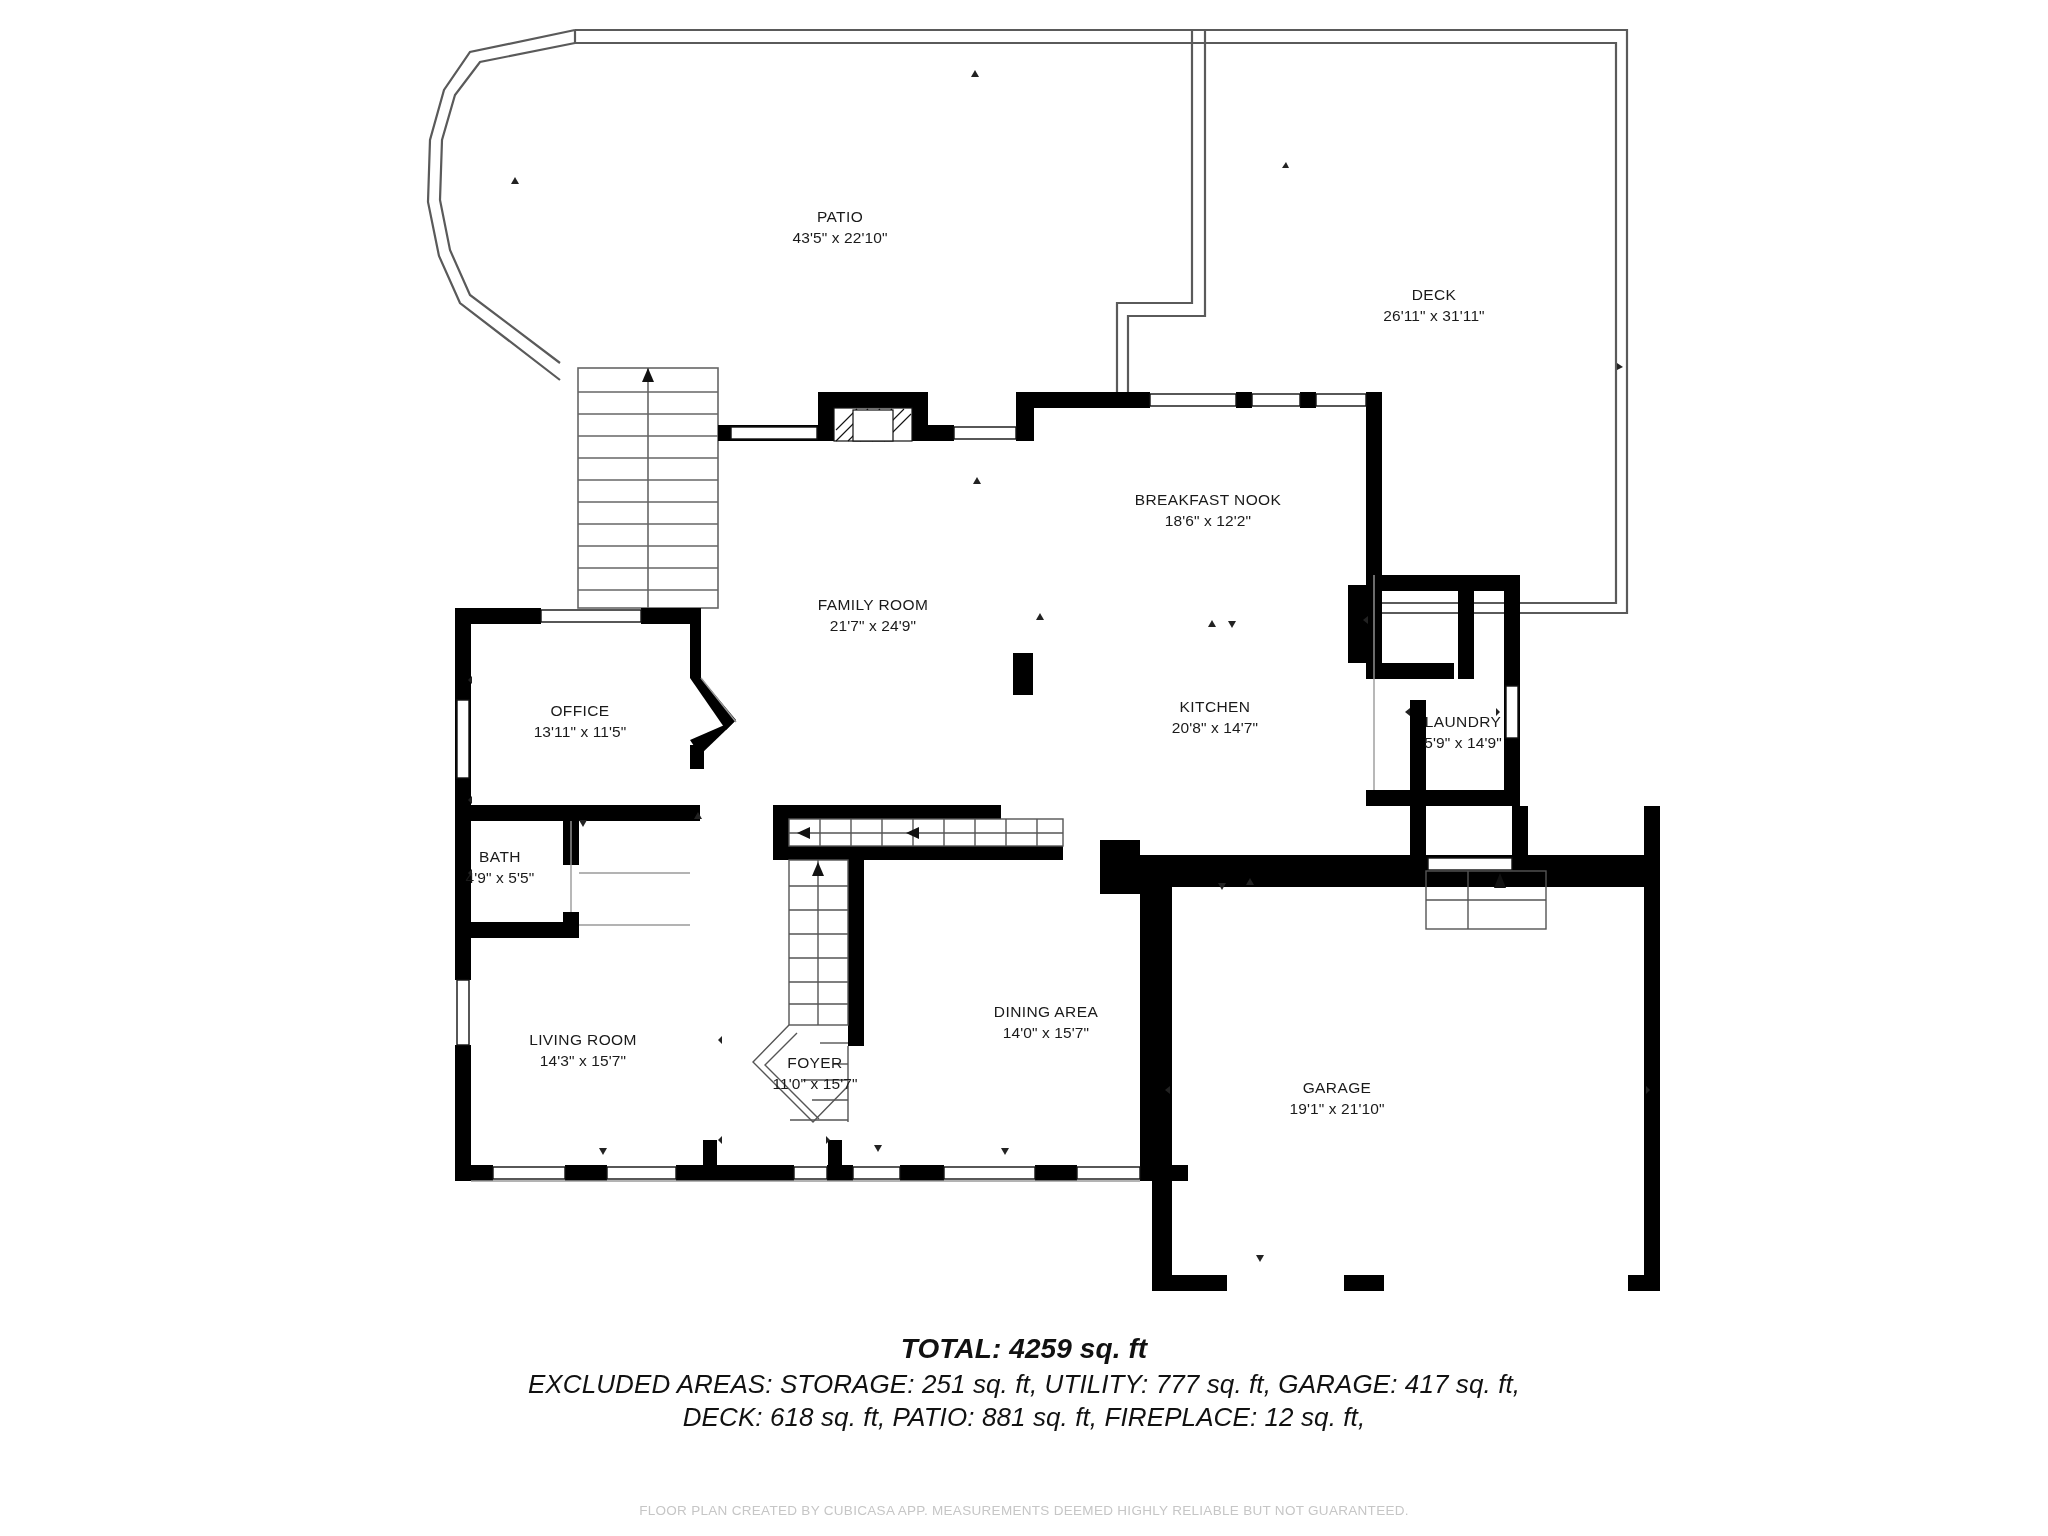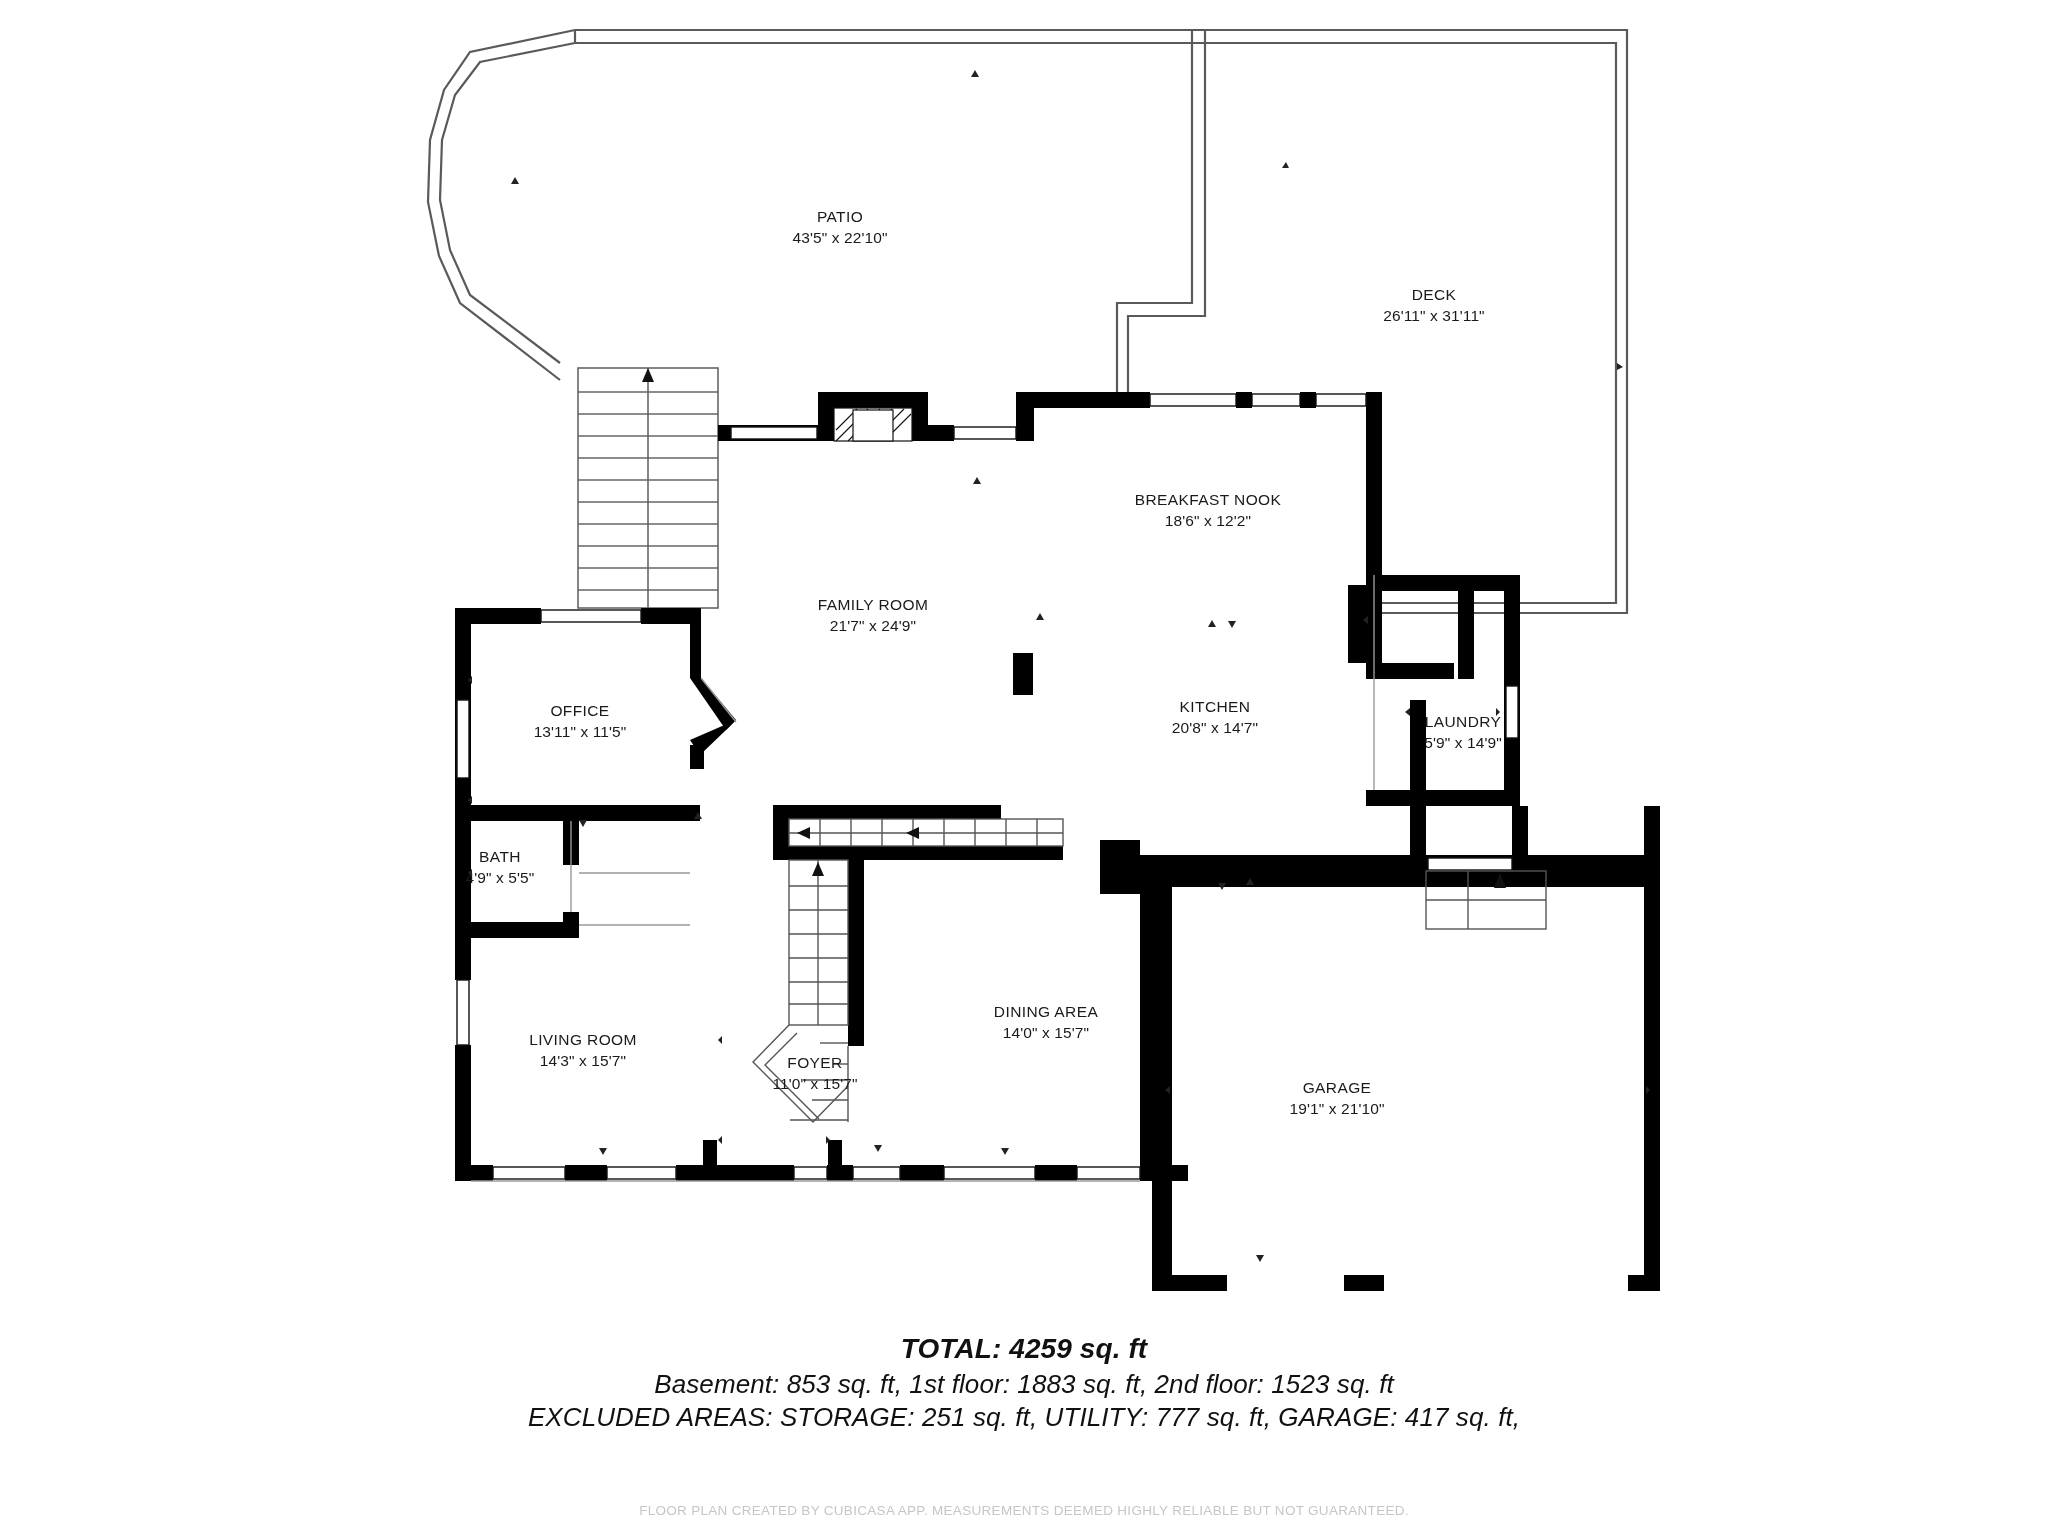--- a/index.html
+++ b/index.html
@@ -315,19 +315,19 @@
       <polygon points="1222,890 1226,883 1218,883"></polygon>
       <polygon points="603,1155 599,1148 607,1148"></polygon>
       <polygon points="878,1152 874,1145 882,1145"></polygon>
       <polygon points="1005,1155 1001,1148 1009,1148"></polygon>
     </g>
 
   </svg>
 
   <div class="summary">
     <div class="line total">TOTAL: 4259 sq. ft</div>
-    <div class="line">Basement: 853 sq. ft, 1st floor: 1883 sq. ft, 2nd floor: 1523 sq. ft</div>
     <div class="line">EXCLUDED AREAS: STORAGE: 251 sq. ft, UTILITY: 777 sq. ft, GARAGE: 417 sq. ft,</div>
+    <div class="line">DECK: 618 sq. ft, PATIO: 881 sq. ft, FIREPLACE: 12 sq. ft,</div>
   </div>
 
   <div class="footer">FLOOR PLAN CREATED BY CUBICASA APP. MEASUREMENTS DEEMED HIGHLY RELIABLE BUT NOT GUARANTEED.</div>
 
 </div>
 
 </body></html>

